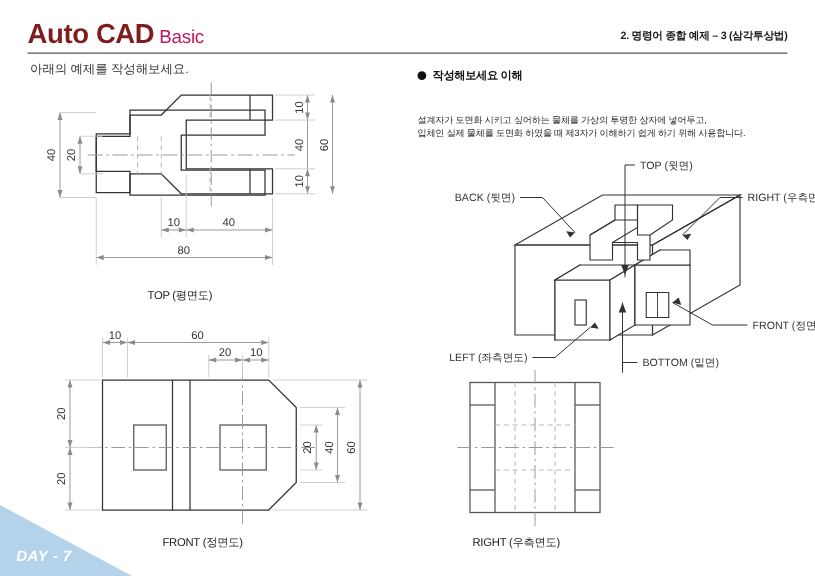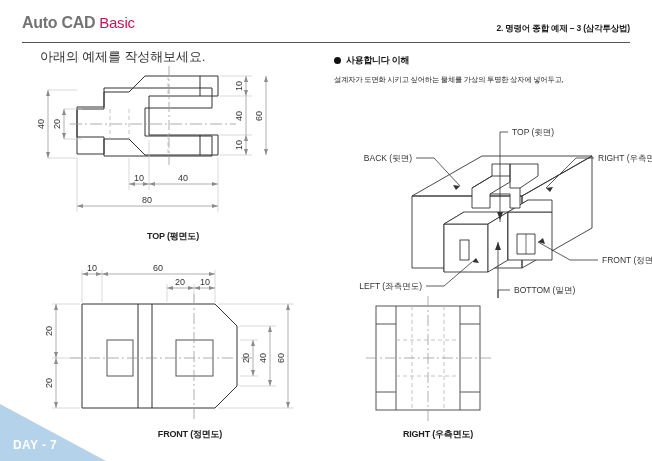--- a/index.html
+++ b/index.html
@@ -31,24 +31,24 @@
     width: 608px;
     height: 30px;
   }
   .brand {
     position: absolute;
     left: 0;
     top: 0;
     white-space: nowrap;
   }
   .brand-main {
-    font-size: 16px;
+    font-size: 22px;
     font-weight: bold;
     letter-spacing: -0.3px;
-    color: #737373;
+    color: #7f1d1d;
   }
   .brand-sub {
     font-size: 15px;
     font-weight: normal;
     color: #be185d;
     letter-spacing: -0.2px;
     margin-left: 4px;
   }
   .header-right {
     position: absolute;
@@ -65,24 +65,23 @@
     left: 22px;
     top: 42px;
     width: 608px;
     height: 1px;
     background: #555;
   }
   .subtitle {
     position: absolute;
     left: 24px;
     top: 48px;
-    font-size: 13px;
+    font-size: 10px;
     color: #333;
     letter-spacing: -0.1px;
-    margin-left: 16px;
   }
 
   
   .concept {
     position: absolute;
     left: 334px;
     top: 54px;
     width: 312px;
   }
   .concept-title {
@@ -96,39 +95,36 @@
   }
   .bullet-dot {
     display: inline-block;
     width: 7px;
     height: 7px;
     border-radius: 50%;
     background: #111;
     flex: 0 0 auto;
   }
   .concept-body {
-    margin-top: 7px;
+    margin-top: 23px;
     font-size: 7.3px;
     line-height: 11.4px;
     color: #222;
     letter-spacing: -0.15px;
-    font-family: Liberation Serif, serif;
   }
   .concept-body div { white-space: nowrap; }
 
   
   .drawing { position: absolute; }
   .caption {
     position: absolute;
     font-size: 9px;
     color: #222;
     letter-spacing: -0.2px;
     white-space: nowrap;
-    text-align: center;
-    font-weight: bold;
   }
 
   
   .day-badge {
     position: absolute;
     left: 0;
     top: 404px;
     width: 106px;
     height: 57px;
   }
@@ -139,20 +135,21 @@
     clip-path: polygon(0 0, 100% 100%, 0 100%);
   }
   .day-badge .day-label {
     position: absolute;
     left: 13px;
     bottom: 9px;
     font-size: 12px;
     font-weight: bold;
     color: #ffffff;
     letter-spacing: 0.4px;
+    font-style: italic;
   }
 
   svg { display: block; overflow: visible; }
   svg text {
     font-family: "Liberation Sans", "DejaVu Sans", sans-serif;
     fill: #333;
   }
 </style>
 </head>
 <body>
@@ -164,24 +161,25 @@
       <span class="brand-main">Auto CAD</span><span class="brand-sub">Basic</span>
     </div>
     <div class="header-right">2. 명령어 종합 예제 – 3 (삼각투상법)</div>
   </div>
   <div class="header-rule"></div>
   <div class="subtitle">아래의 예제를 작성해보세요.</div>
 
   <div class="concept">
     <div class="concept-title">
       <span class="bullet-dot"></span>
-      <span>사용합니다 이해</span>
+      <span>작성해보세요 이해</span>
     </div>
     <div class="concept-body">
       <div>설계자가 도면화 시키고 싶어하는 물체를 가상의 투명한 상자에 넣어두고,</div>
+      <div>입체인 실제 물체를 도면화 하였을 때 제3자가 이해하기 쉽게 하기 위해 사용합니다.</div>
     </div>
   </div>
 
   <div class="drawing" style="left:32px; top:62px;">
     <svg width="290" height="170" viewBox="0 0 290 170">
       <g fill="none" stroke="#333" stroke-width="1">
 
         <path d="M 72,45 L 72,26 L 180,26 L 180,46 L 113,46 L 113,74 L 180,74 L 180,94 L 72,94 L 72,75 L 45,75 L 45,45 Z"></path>
 
       </g>

